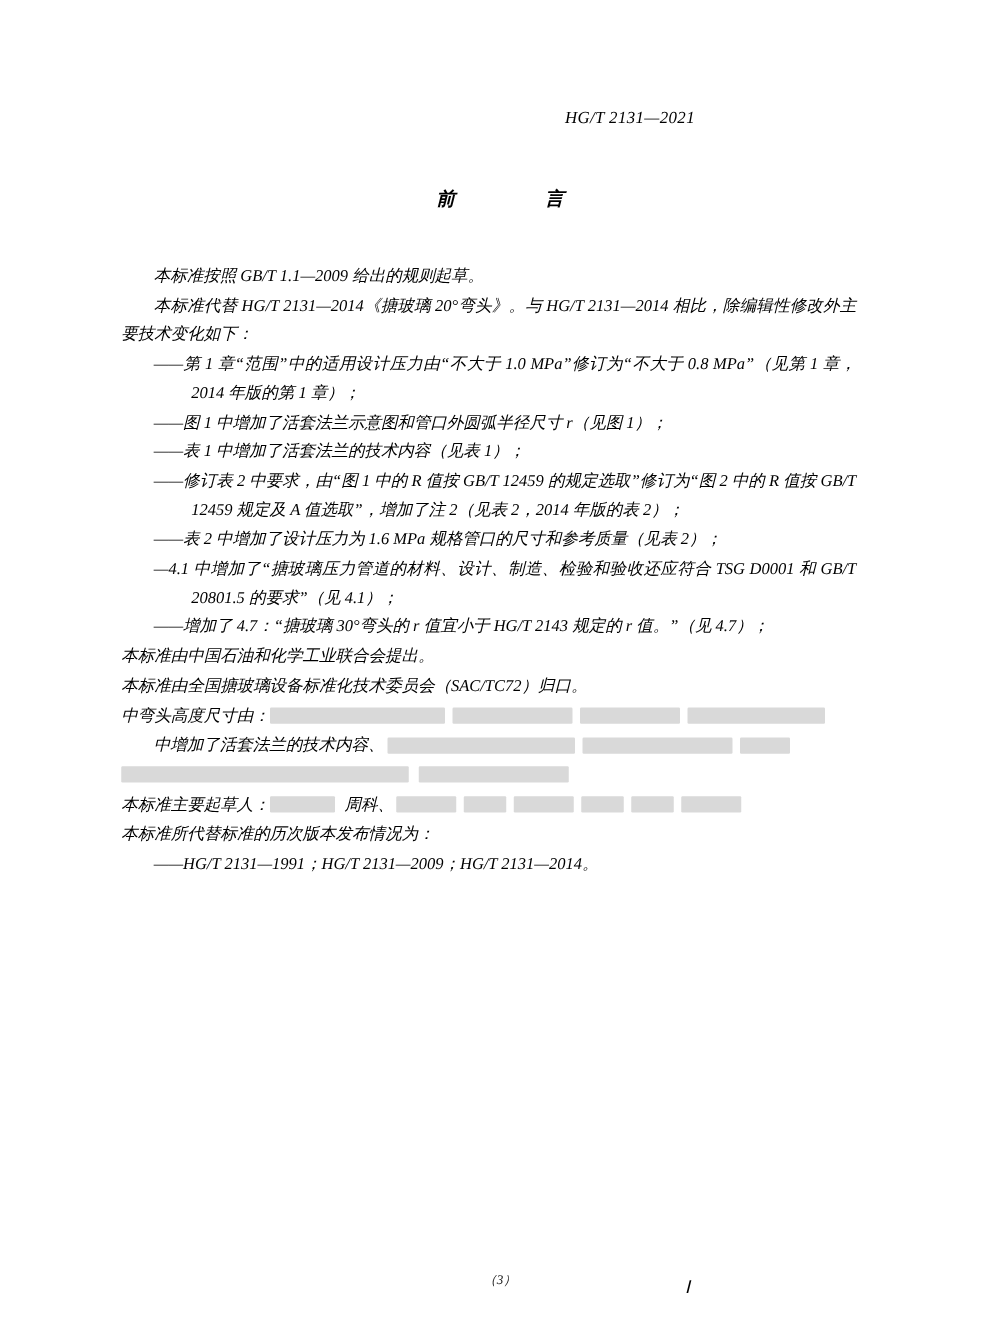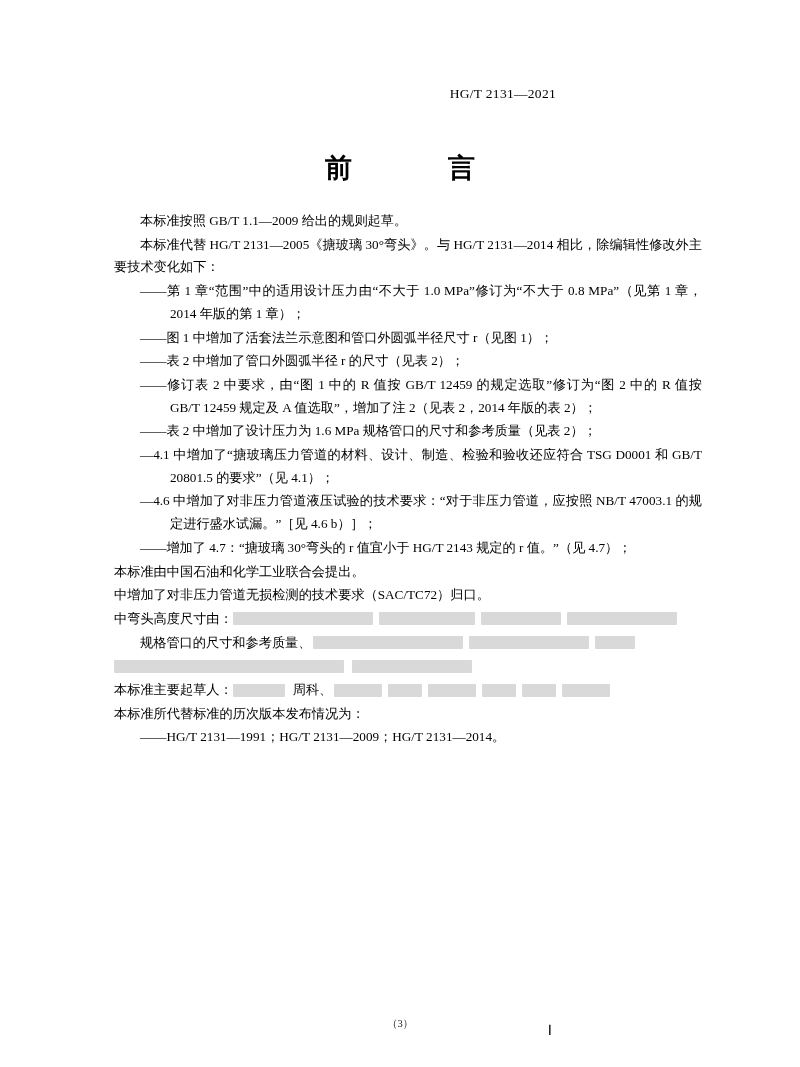--- a/index.html
+++ b/index.html
@@ -13,48 +13,49 @@
     font-family: "Liberation Serif", "DejaVu Serif", serif;
     color: #000000;
     position: relative;
     overflow: hidden;
   }
   .page {
     position: relative;
     width: 640px;
     height: 1067px;
     box-sizing: border-box;
+    font-style: italic;
   }
   
   .header {
     position: absolute;
     top: 86px;
     right: 84px;
     font-size: 13.5px;
     letter-spacing: 0.3px;
     font-family: "Liberation Serif", serif;
   }
   
   .doc-title {
     position: absolute;
     top: 150px;
     left: 0;
     width: 800px;
     text-align: center;
-    font-size: 27px;
+    font-size: 15px;
     font-weight: bold;
     letter-spacing: 14px;
     text-indent: 14px;
     font-family: "Liberation Sans", sans-serif;
   }
   
   .body-block {
     position: absolute;
     top: 210px;
-    left: 114px;
+    left: 97px;
     width: 588px;
     font-size: 13.2px;
     line-height: 1.72;
     text-align: justify;
   }
   p {
     margin: 0 0 1px 0;
   }
   .indent2 {
     text-indent: 26px;
@@ -106,40 +107,39 @@
 <div class="page">
 
   <div class="header">HG/T 2131—2021</div>
 
   <div class="doc-title">前　　言</div>
 
   <div class="body-block">
 
     <p class="indent2">本标准按照 GB/T 1.1—2009 给出的规则起草。</p>
 
-    <p class="indent2">本标准代替 HG/T 2131—2005《搪玻璃 30°弯头》。与 HG/T 2131—2014 相比，除编辑性修改外主要技术变化如下：</p>
+    <p class="indent2">本标准代替 HG/T 2131—2014《搪玻璃 20°弯头》。与 HG/T 2131—2014 相比，除编辑性修改外主要技术变化如下：</p>
 
     <p class="dash-item">——第 1 章“范围”中的适用设计压力由“不大于 1.0 MPa”修订为“不大于 0.8 MPa”（见第 1 章，2014 年版的第 1 章）；</p>
     <p class="dash-item">——图 1 中增加了活套法兰示意图和管口外圆弧半径尺寸 r（见图 1）；</p>
-    <p class="dash-item">——表 2 中增加了管口外圆弧半径 r 的尺寸（见表 2）；</p>
+    <p class="dash-item">——表 1 中增加了活套法兰的技术内容（见表 1）；</p>
     <p class="dash-item">——修订表 2 中要求，由“图 1 中的 R 值按 GB/T 12459 的规定选取”修订为“图 2 中的 R 值按 GB/T 12459 规定及 A 值选取”，增加了注 2（见表 2，2014 年版的表 2）；</p>
     <p class="dash-item">——表 2 中增加了设计压力为 1.6 MPa 规格管口的尺寸和参考质量（见表 2）；</p>
     <p class="dash-item">—4.1 中增加了“搪玻璃压力管道的材料、设计、制造、检验和验收还应符合 TSG D0001 和 GB/T 20801.5 的要求”（见 4.1）；</p>
-    <p class="dash-item">—4.6 中增加了对非压力管道液压试验的技术要求：“对于非压力管道，应按照 NB/T 47003.1 的规定进行盛水试漏。”［见 4.6 b）］；</p>
     <p class="dash-item">——增加了 4.7：“搪玻璃 30°弯头的 r 值宜小于 HG/T 2143 规定的 r 值。”（见 4.7）；</p>
 
     <p class="noindent">本标准由中国石油和化学工业联合会提出。</p>
-    <p class="noindent">中增加了对非压力管道无损检测的技术要求（SAC/TC72）归口。</p>
+    <p class="noindent">本标准由全国搪玻璃设备标准化技术委员会（SAC/TC72）归口。</p>
 
     <p class="noindent drafters">
       <span>中弯头高度尺寸由：</span><span class="redact" style="width:140px;"></span><span class="redact" style="width:96px;margin-left:6px;"></span><span class="redact" style="width:80px;margin-left:6px;"></span><span class="redact" style="width:110px;margin-left:6px;"></span>
     </p>
 
     <p class="indent2 drafters">
-      <span>规格管口的尺寸和参考质量、</span><span class="redact" style="width:150px;margin-left:2px;"></span><span class="redact" style="width:120px;margin-left:6px;"></span><span class="redact" style="width:40px;margin-left:6px;"></span>
+      <span>中增加了活套法兰的技术内容、</span><span class="redact" style="width:150px;margin-left:2px;"></span><span class="redact" style="width:120px;margin-left:6px;"></span><span class="redact" style="width:40px;margin-left:6px;"></span>
     </p>
 
     <p class="noindent drafters">
       <span class="redact" style="width:230px;"></span><span class="redact" style="width:120px;margin-left:8px;"></span>
     </p>
 
     <p class="noindent drafters">
       <span>本标准主要起草人：</span><span class="redact" style="width:52px;"></span><span style="margin-left:8px;">周科、</span><span class="redact" style="width:48px;margin-left:2px;"></span><span class="redact" style="width:34px;margin-left:6px;"></span><span class="redact" style="width:48px;margin-left:6px;"></span><span class="redact" style="width:34px;margin-left:6px;"></span><span class="redact" style="width:34px;margin-left:6px;"></span><span class="redact" style="width:48px;margin-left:6px;"></span>
     </p>
 

